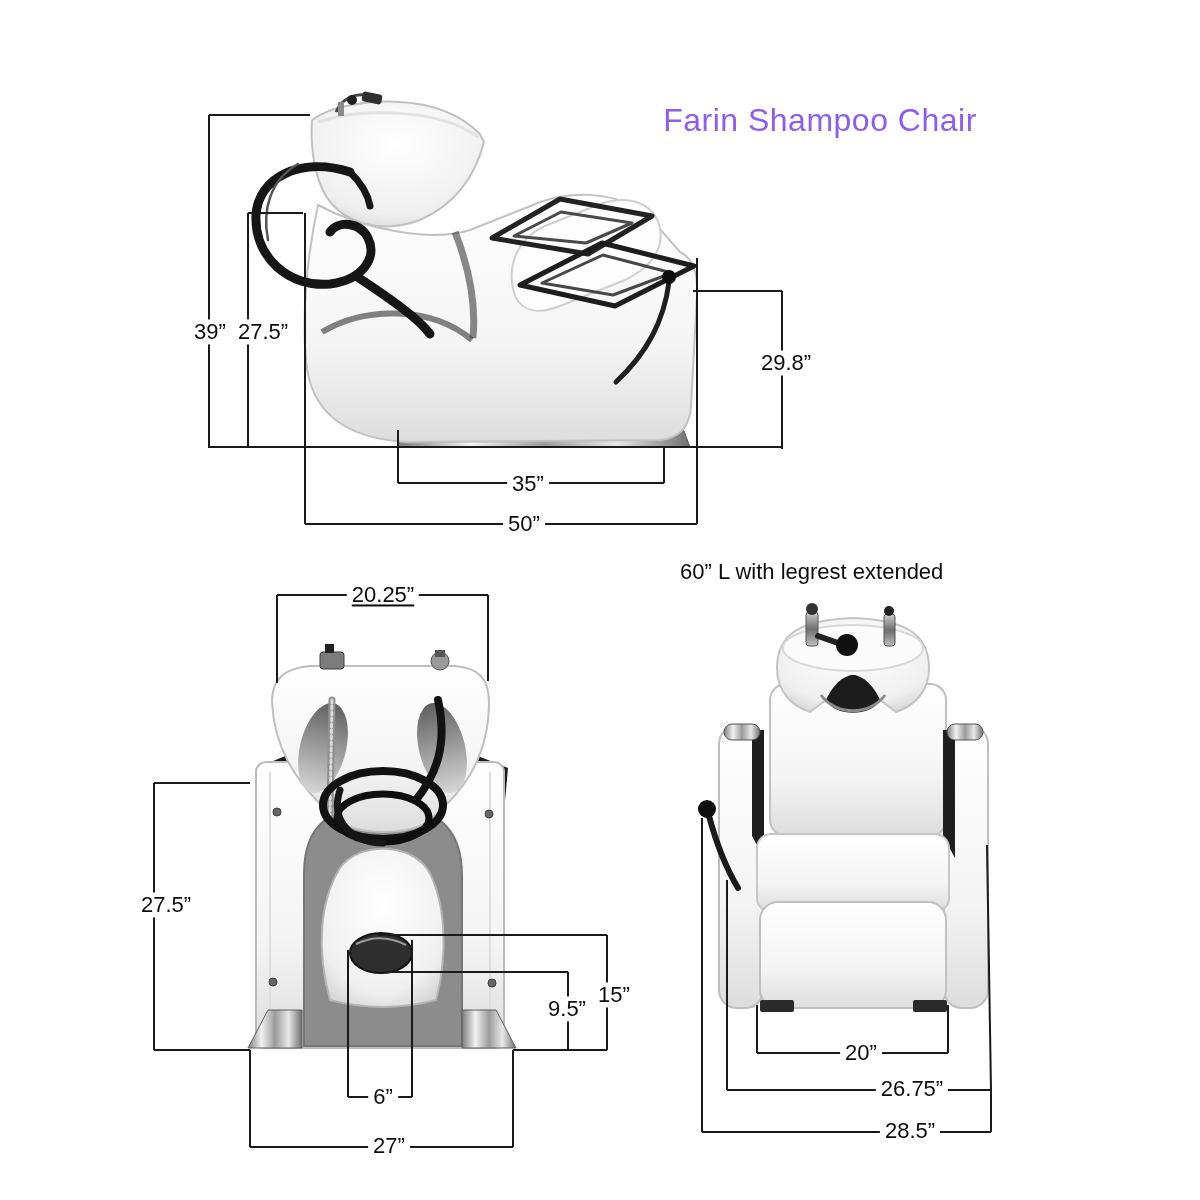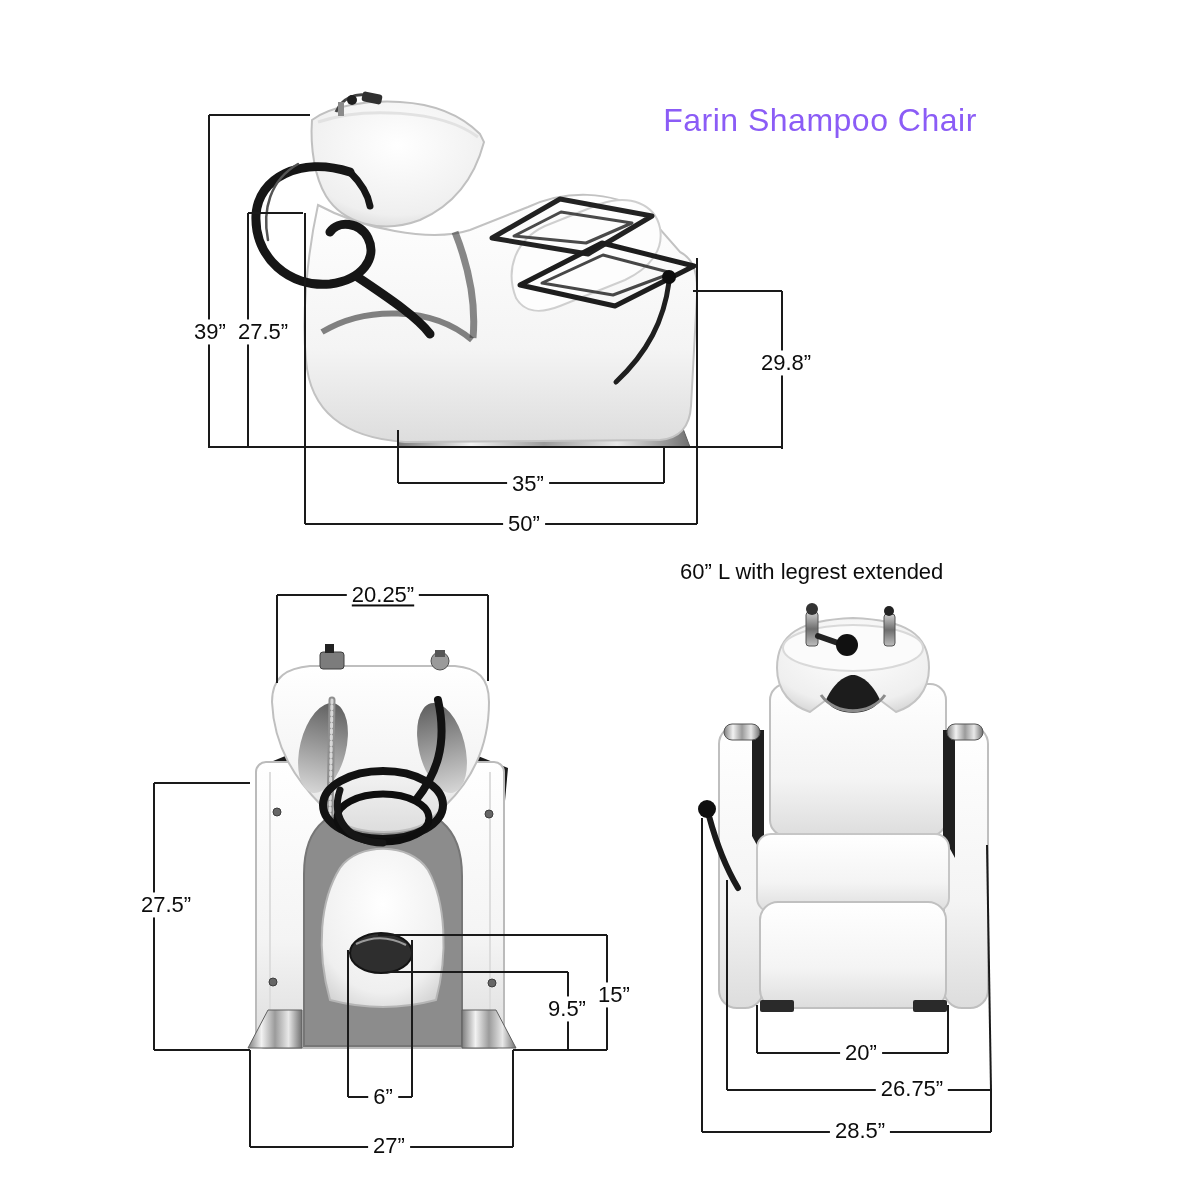--- a/index.html
+++ b/index.html
@@ -257,13 +257,13 @@
 
 <div class="dim-label" style="left:383px;top:595px;text-decoration:underline;">20.25”</div>
 <div class="dim-label" style="left:166px;top:905px;">27.5”</div>
 <div class="dim-label" style="left:614px;top:995px;">15”</div>
 <div class="dim-label" style="left:567px;top:1009px;">9.5”</div>
 <div class="dim-label" style="left:383px;top:1097px;">6”</div>
 <div class="dim-label" style="left:389px;top:1146px;">27”</div>
 
 <div class="dim-label" style="left:861px;top:1053px;">20”</div>
 <div class="dim-label" style="left:864px;top:1089px;margin-left:48px;">26.75”</div>
-<div class="dim-label" style="left:860px;top:1131px;">28.5”</div>
+<div class="dim-label" style="left:910px;top:1131px;">28.5”</div>
 
 </body></html>

